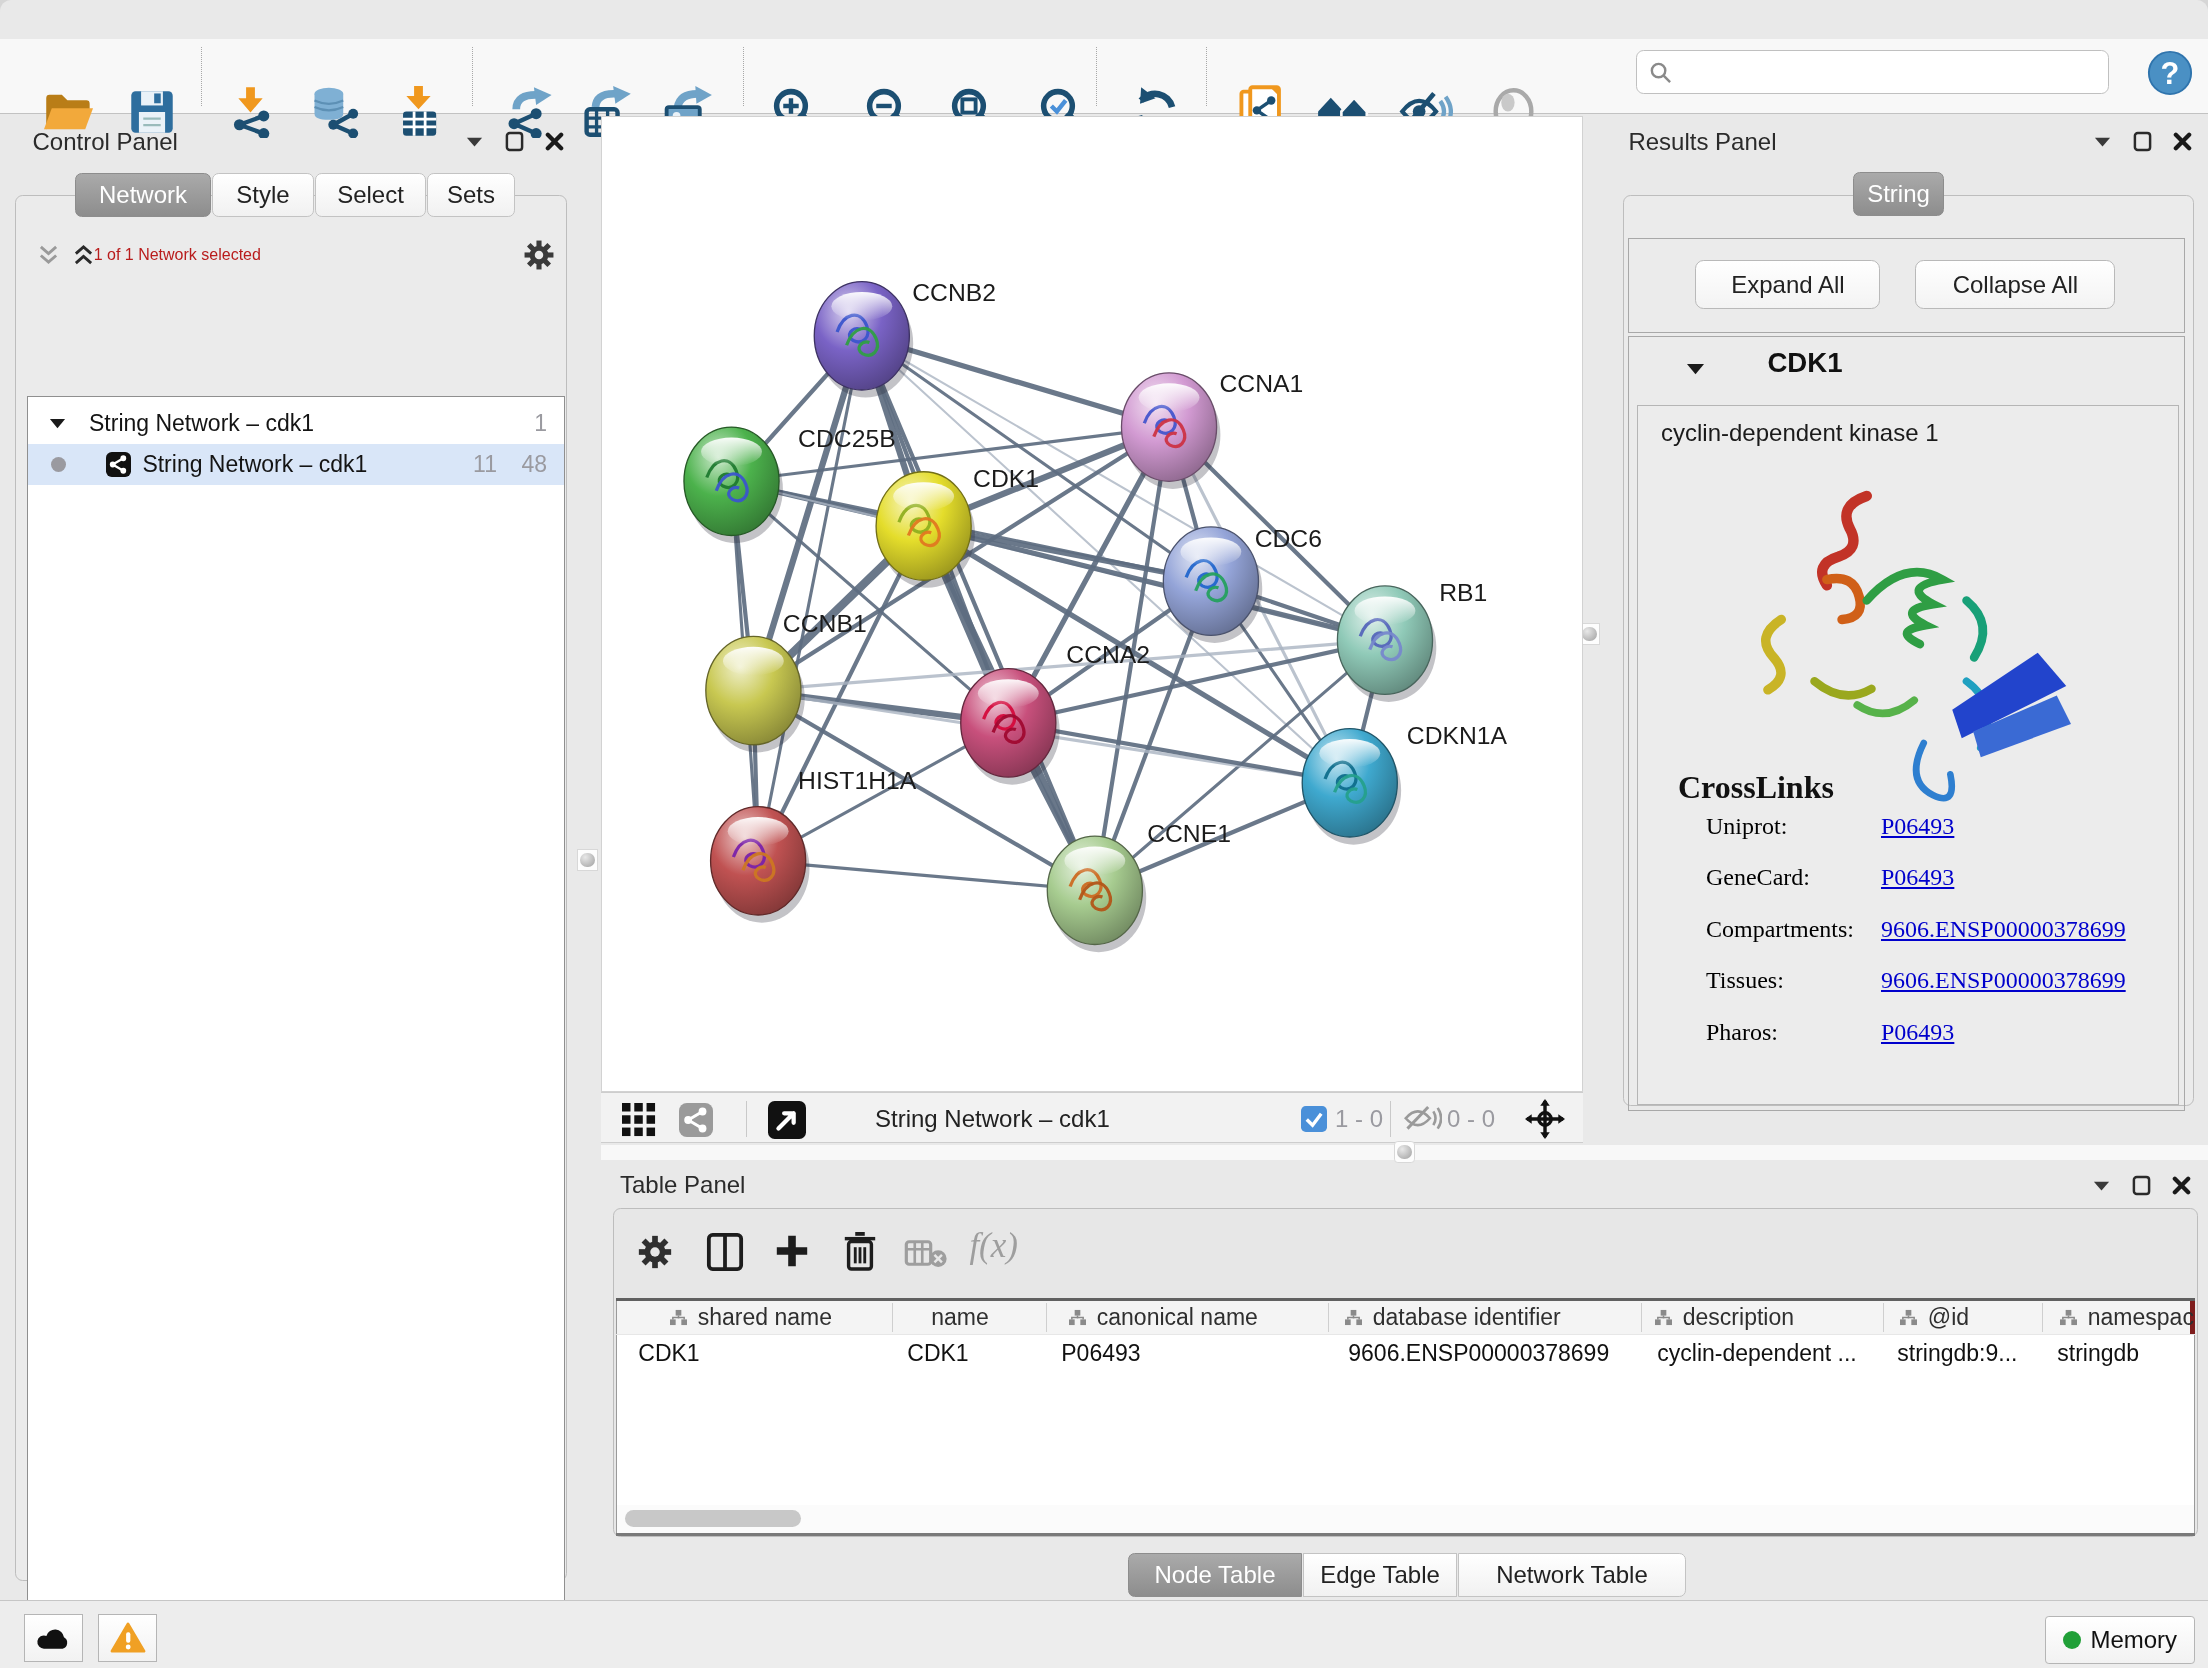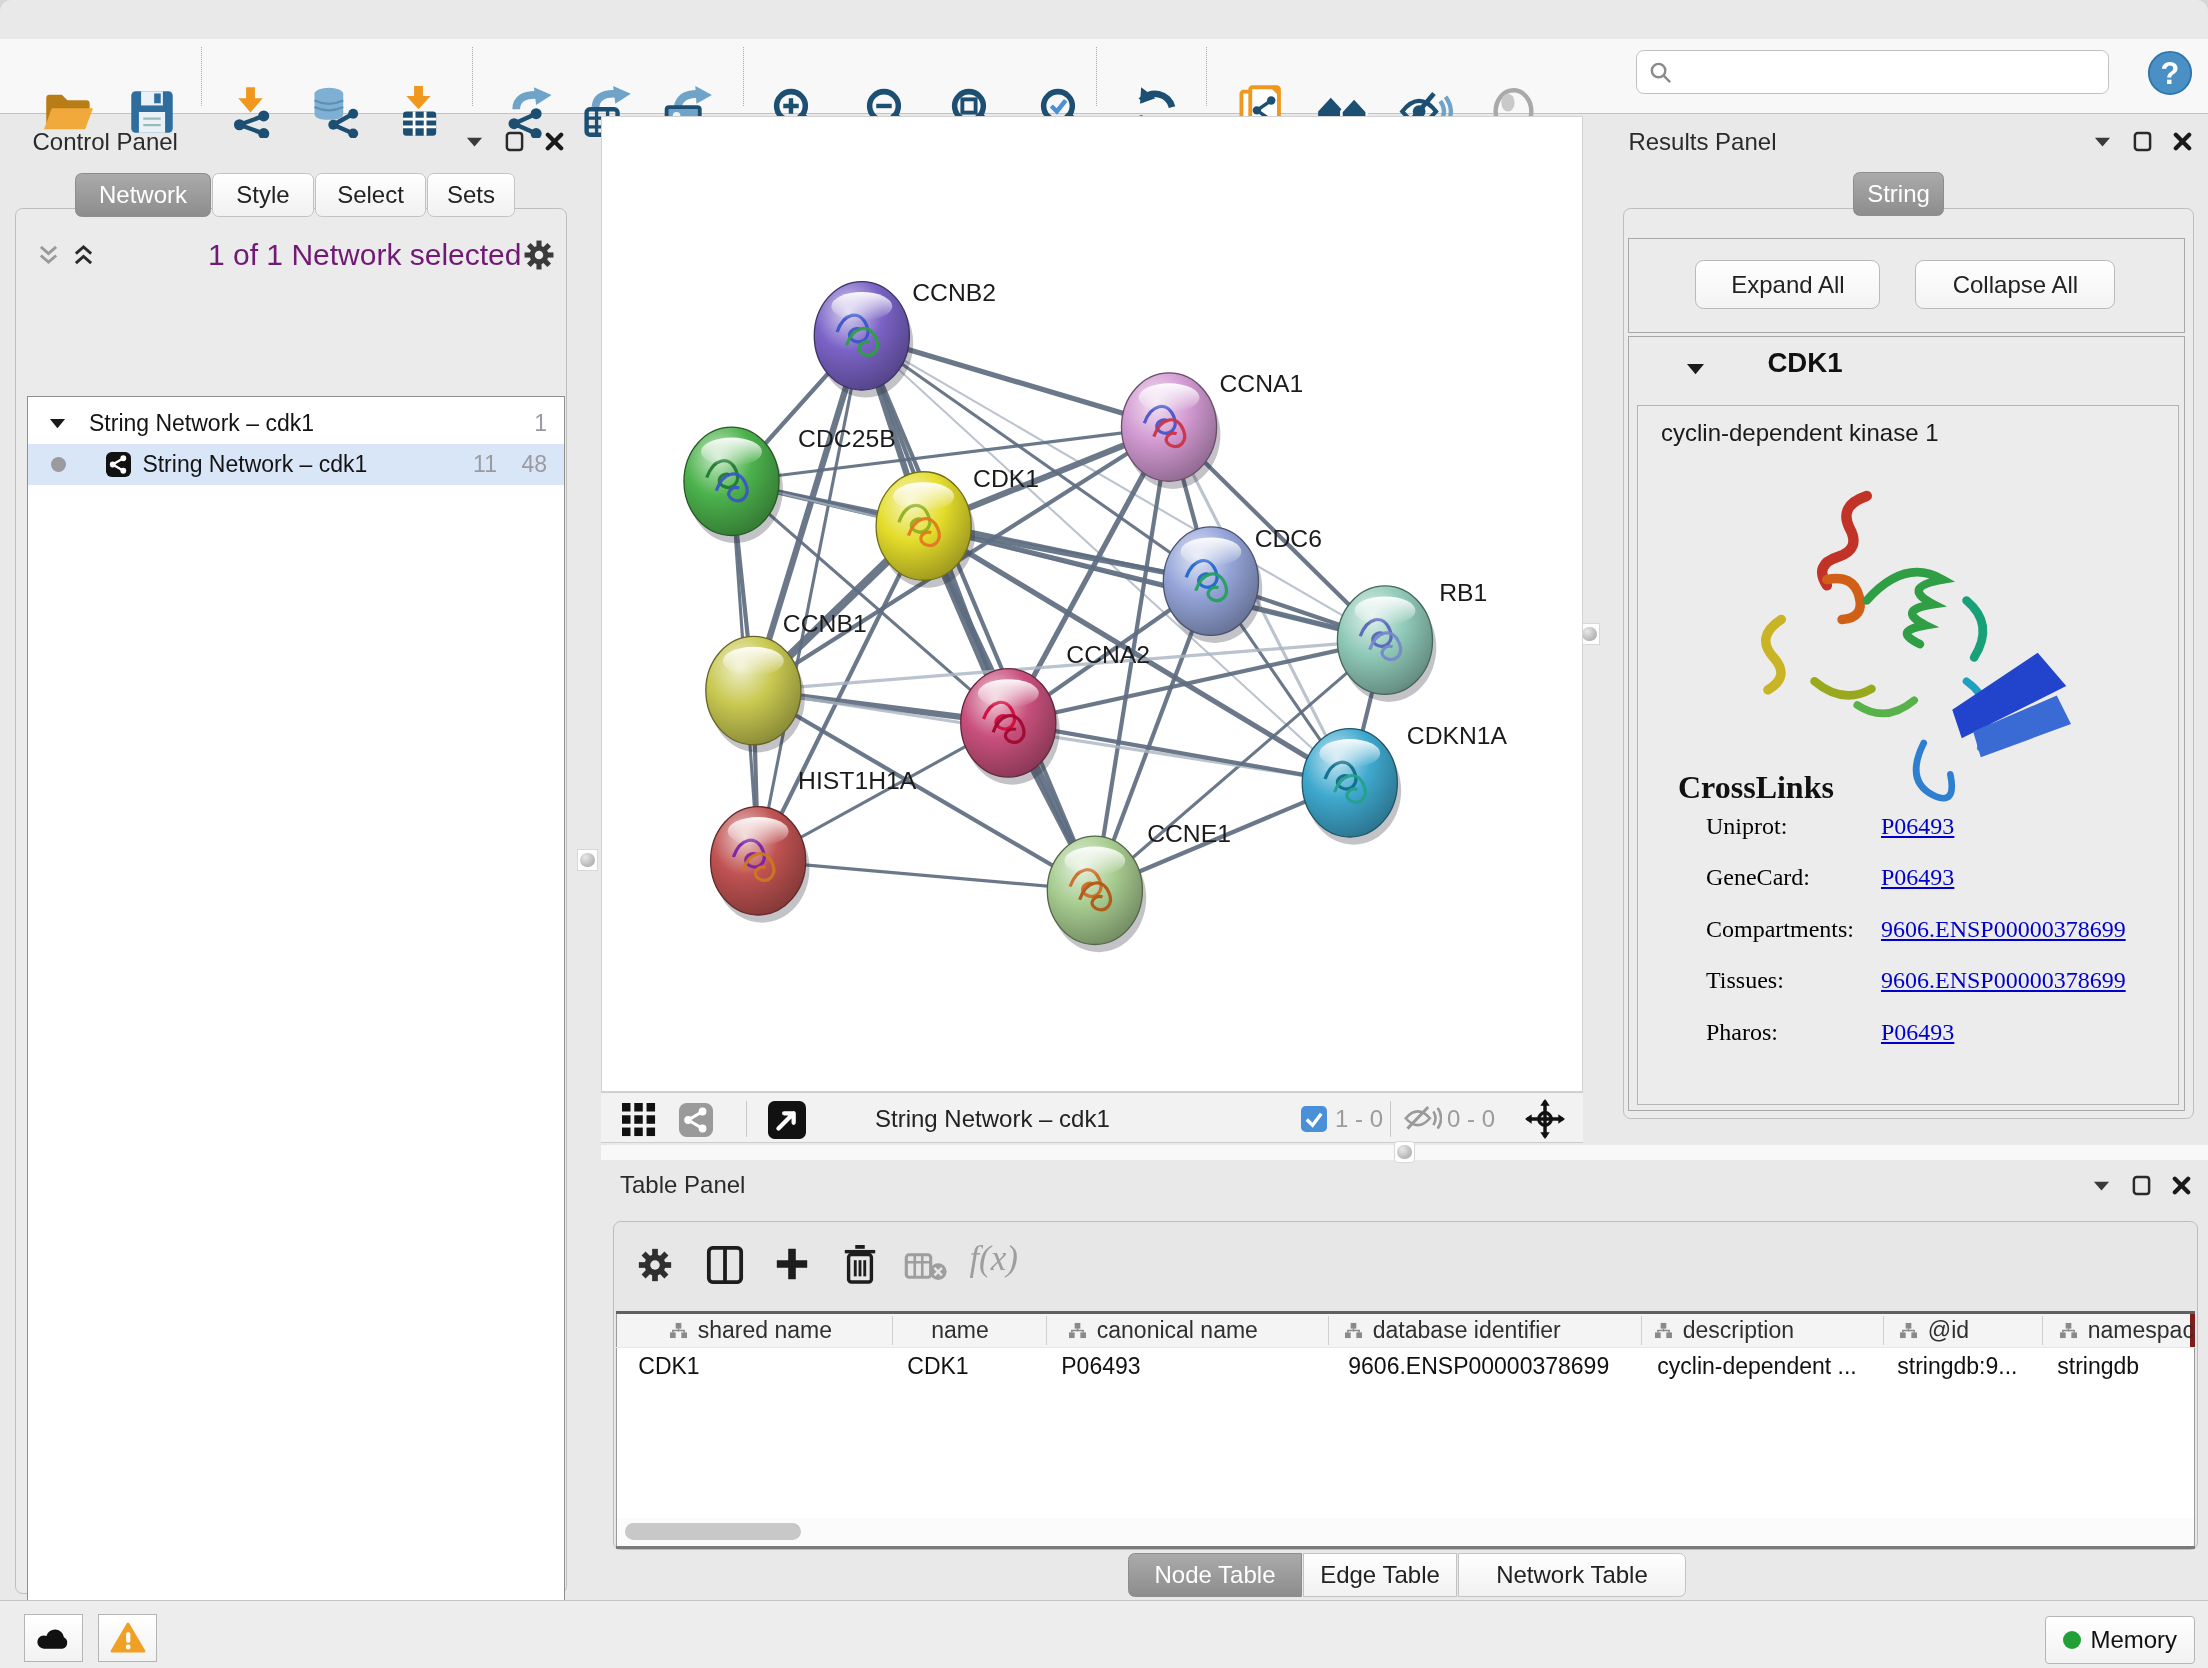--- a/index.html
+++ b/index.html
@@ -16,21 +16,21 @@
   
   #toolbar{position:absolute;left:0;top:39px;width:2208px;height:75px;background:#f8f8f8;border-bottom:1.9px solid #c2c2c2;}
   .tbtn{position:absolute;top:44px;width:68px;height:57px;display:flex;align-items:center;justify-content:center;}
   .tsep{position:absolute;top:7.6px;height:59px;border-left:1.9px dotted #a8a8a8;}
   #search-box{position:absolute;left:1636px;top:11.4px;width:473px;height:44px;background:#fff;border:1px solid #c0c0c0;border-radius:7.6px;display:flex;align-items:center;padding-left:11.4px;}
   #search-input{border:none;outline:none;font-size:23px;width:409px;background:transparent;color:#333;}
 
   
   .panel-title{font-size:24px;color:#2b2b2b;}
   .winctl{display:flex;gap:21px;align-items:center;}
-  .frame{background:#ebebeb;border:1px solid #bdbdbd;border-radius:7.6px;margin-top:13px;}
+  .frame{background:#ebebeb;border:1px solid #bdbdbd;border-radius:7.6px;}
   .tab{height:44px;border:1px solid #c3c3c3;background:linear-gradient(#ffffff,#f1f1f1);border-radius:6.7px;font-size:24px;color:#222;display:flex;align-items:center;justify-content:center;}
   .tab.sel{background:linear-gradient(#aaaaaa,#8d8d8d);color:#fff;border-color:#8d8d8d;}
   .wbtn{background:linear-gradient(#ffffff,#f3f3f3);border:1px solid #b9b9b9;border-radius:8.6px;font-size:24px;color:#222;display:flex;align-items:center;justify-content:center;}
 
   
   #cp-list{position:absolute;left:23px;top:282px;width:538px;height:1292px;background:#fff;border:1.9px solid #8f8f8f;}
   .cp-row{position:relative;height:41px;font-size:23px;color:#141414;display:flex;align-items:center;}
   .cp-row.sel{background:#d9e6f8;}
   .gray-num{color:#9a9aa0;}
 
@@ -248,21 +248,21 @@
     <div class="abs tab" style="left:311px;top:59px;width:111px">Select</div>
     <div class="abs tab" style="left:423px;top:59px;width:88px">Sets</div>
 
     <div class="abs" style="left:23px;top:122px;width:538px;height:38px;display:flex;align-items:center">
       <svg width="21" height="23" viewBox="0 0 22 24" style="margin-left:11.4px">
           <path d="M3 3 l8 7 8-7 M3 12 l8 7 8-7" stroke="#9a9a9a" stroke-width="3" fill="none"></path>
         </svg>
       <svg width="21" height="23" viewBox="0 0 22 24" style="margin-left:13.3px">
           <path d="M3 10 l8-7 8 7 M3 20 l8-7 8 7" stroke="#2a2a2a" stroke-width="3" fill="none"></path>
         </svg>
-      <span style="flex:1;text-align:right;font-size:30px;color:#701a75">1 of 1 Network selected</span>
+      <span style="flex:1;text-align:left;font-size:16px;color:#b91c1c">1 of 1 Network selected</span>
       <svg width="34" height="34" viewBox="0 0 40 40" style="margin-right:9.5px">
           <g fill="#3a3a3a">
             <rect x="17" y="3" width="6" height="34"></rect>
             <rect x="3" y="17" width="34" height="6"></rect>
             <rect x="17" y="3" width="6" height="34" transform="rotate(45 20 20)"></rect>
             <rect x="3" y="17" width="34" height="6" transform="rotate(45 20 20)"></rect>
             <circle cx="20" cy="20" r="11"></circle>
           </g>
           <circle cx="20" cy="20" r="5" fill="#ebebeb"></circle>
         </svg>

